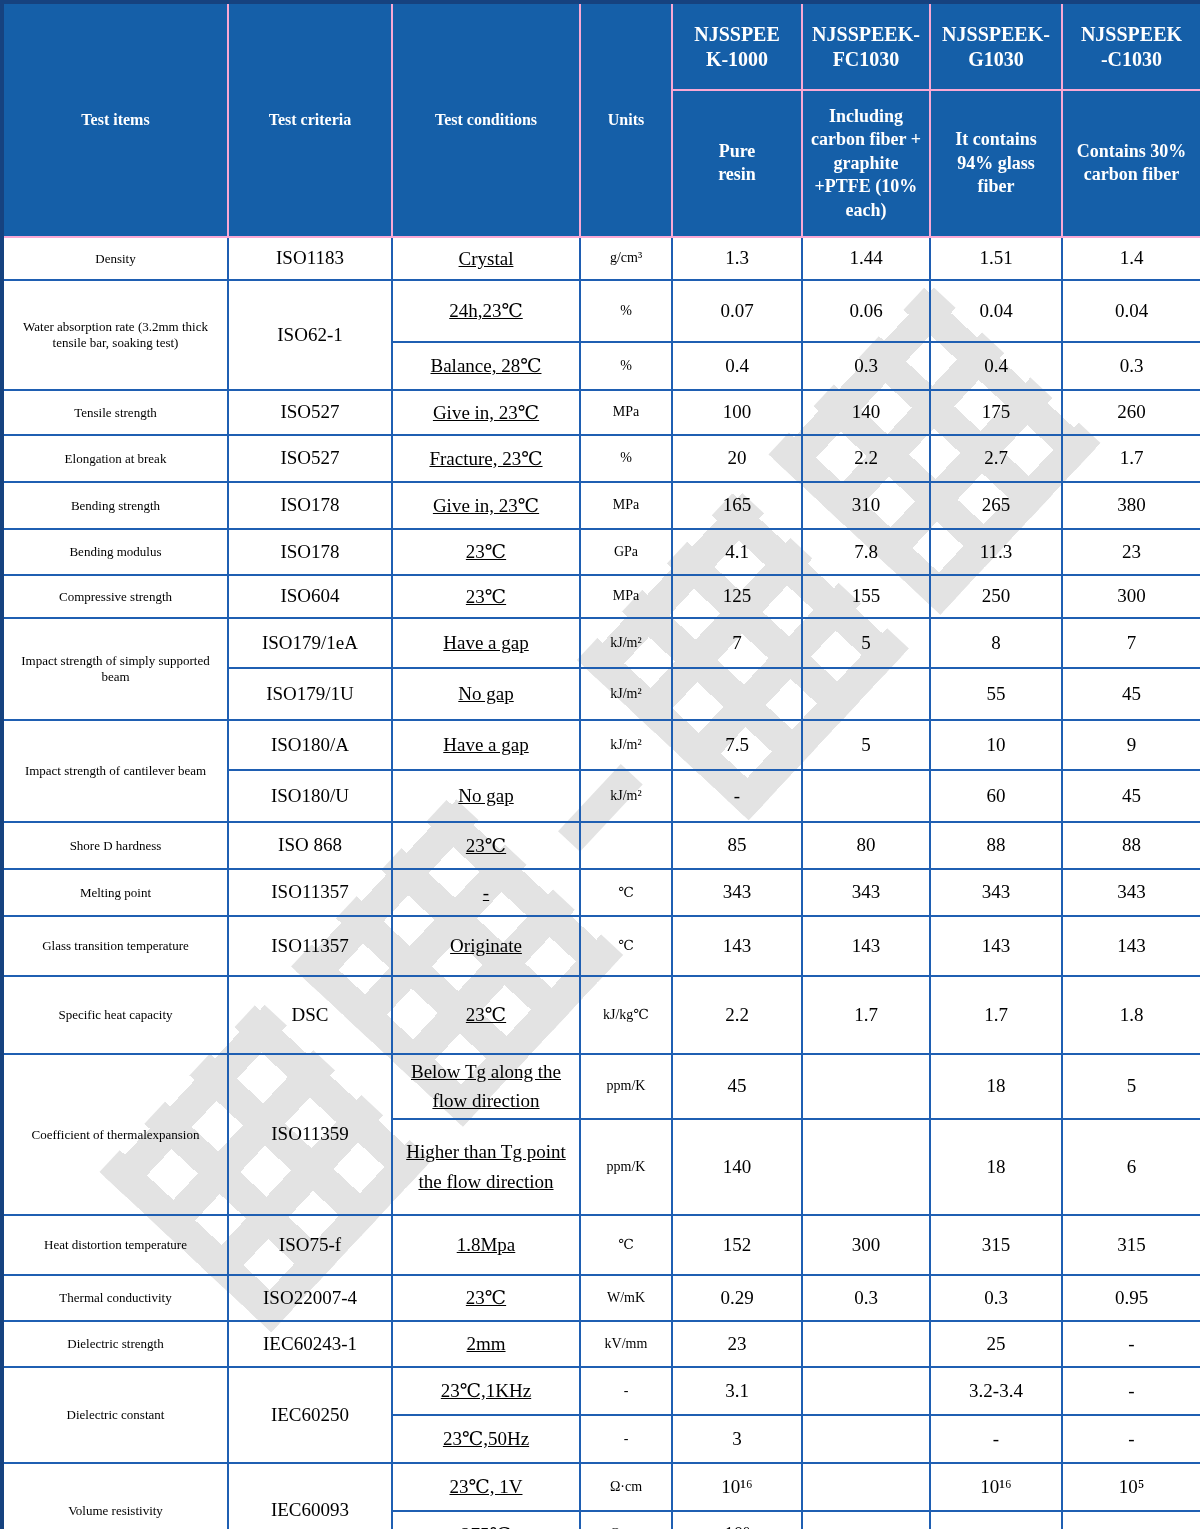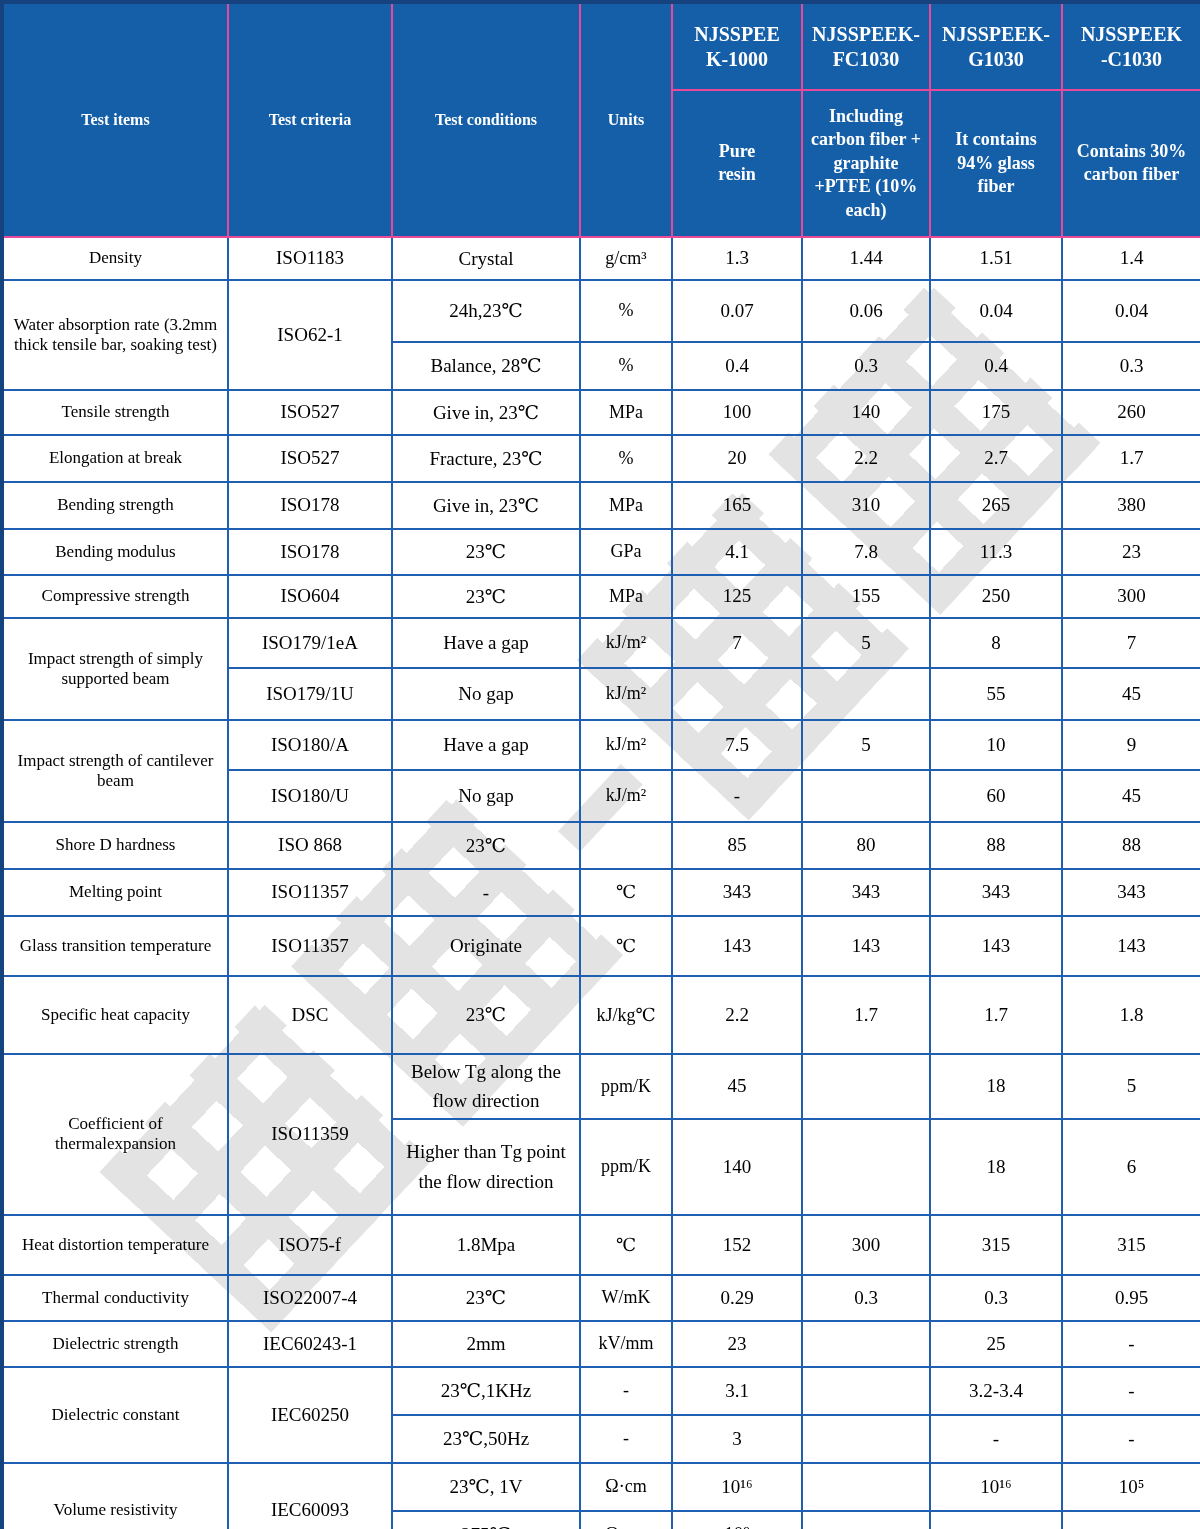--- a/index.html
+++ b/index.html
@@ -47,37 +47,37 @@
     border: 4px solid #16427f;
     background: transparent;
   }
   th, td {
     text-align: center;
     vertical-align: middle;
     padding: 2px 4px;
     overflow: hidden;
   }
   th {
-    border: 2px solid #ec4899;
+    border: 2px solid #f9a8d4;
     background: #155fa8;
     color: #ffffff;
     font-weight: bold;
   }
   td {
     border: 2px solid #1f5fb2;
     color: #000000;
     background: transparent;
     font-size: 19px;
   }
   th.main-col { font-size: 16px; }
   th.pname    { font-size: 20px; white-space: pre-line; line-height: 1.25; }
   th.pdesc    { font-size: 18px; white-space: pre-line; line-height: 1.3; padding: 14px 6px; }
-  td.item-cell { font-size: 17px; line-height: 1.2; padding: 2px 2px; margin-top: 41px; }
-  td.cond-cell { line-height: 1.55; }
-  td.unit-cell { font-size: 18px; margin-left: 33px; }
+  td.item-cell { font-size: 13px; line-height: 1.2; padding: 2px 2px; margin-top: 41px; }
+  td.cond-cell { line-height: 1.55; text-decoration: underline; }
+  td.unit-cell { font-size: 14px; margin-left: 33px; }
 </style>
 </head>
 <body>
 
 <div class="watermark">
   <div class="wm-char"></div>
   <div class="wm-char"></div>
   <div class="wm-hyphen"></div>
   <div class="wm-char"></div>
   <div class="wm-char"></div>

